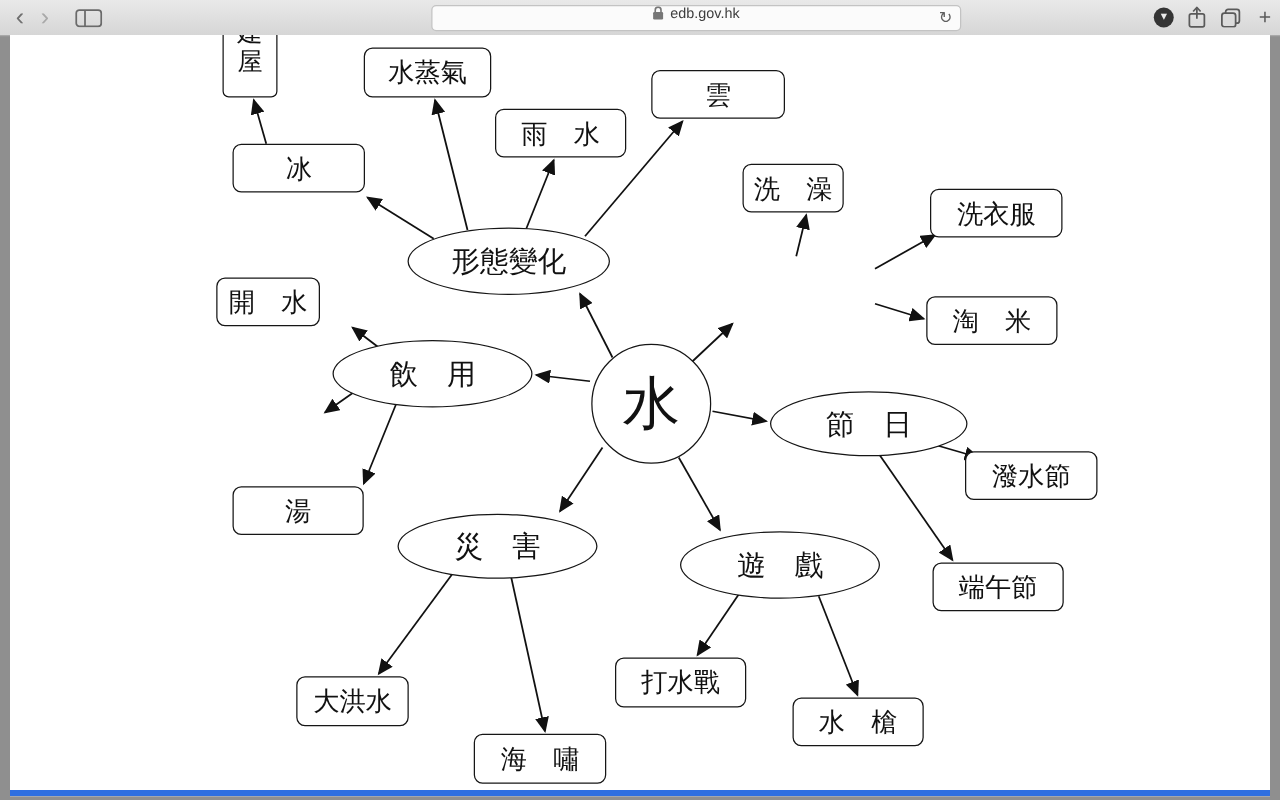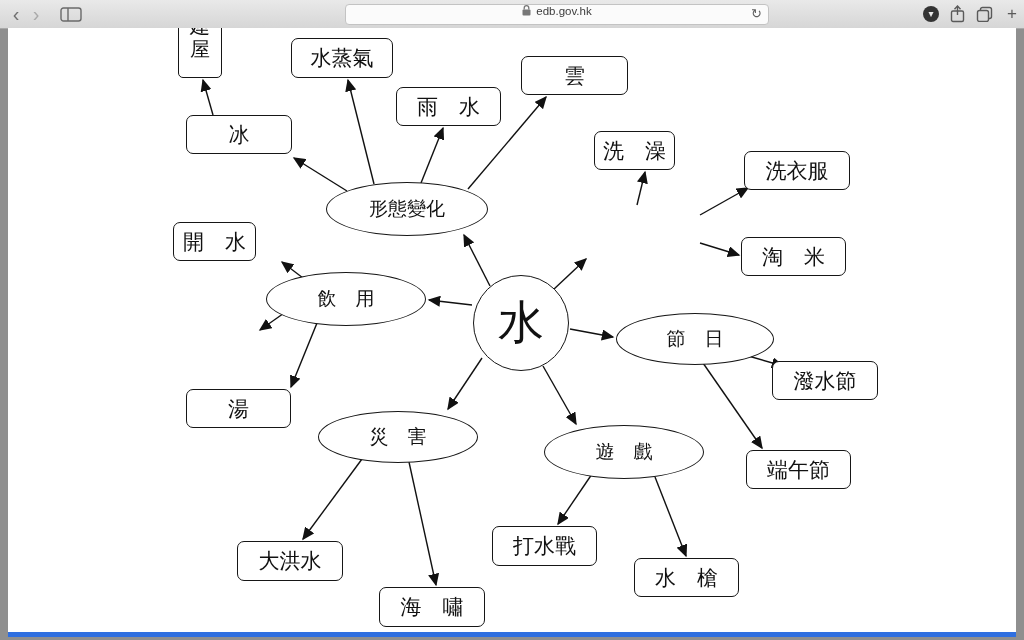--- a/index.html
+++ b/index.html
@@ -42,21 +42,21 @@
   }
   .blue-bar{position:absolute;left:0;right:0;bottom:0;height:5px;background:#2f6fe0;}
   .arrows{position:absolute;top:0;left:0;}
   
   .node{
     position:absolute;display:flex;align-items:center;justify-content:center;
     font-family:"DejaVu Serif","Liberation Serif",serif;
     color:#111;background:#fff;box-sizing:border-box;
   }
   .leaf{border:1.8px solid #161616;border-radius:7px;font-size:21px;}
-  .branch{border:1.6px solid #161616;border-radius:50%;font-size:19px;}
+  .branch{border:1.6px solid #161616;border-radius:50%;font-size:23px;}
   .center-node{border:1.8px solid #161616;border-radius:50%;font-size:46px;font-weight:500;}
   .leaf.tall{align-items:center;border-radius:5px;}
   .vstack{width:24px;word-break:break-all;line-height:23px;text-align:center;
     font-size:20px;padding-bottom:3px;}
 </style>
 </head>
 <body>
 
 <div class="toolbar">
   <span class="nav-btn back" style="margin-left:6px">‹</span>
@@ -160,17 +160,17 @@
   <div class="node leaf" style="left:178px;top:87px;width:106px;height:39px">冰</div>
   <div class="node leaf" style="left:586px;top:103px;width:81px;height:39px">洗　澡</div>
   <div class="node leaf" style="left:736px;top:123px;width:106px;height:39px">洗衣服</div>
   <div class="node leaf" style="left:733px;top:209px;width:105px;height:39px">淘　米</div>
   <div class="node leaf" style="left:165px;top:194px;width:83px;height:39px">開　水</div>
   <div class="node leaf" style="left:178px;top:361px;width:105px;height:39px">湯</div>
   <div class="node leaf" style="left:764px;top:333px;width:106px;height:39px">潑水節</div>
   <div class="node leaf" style="left:738px;top:422px;width:105px;height:39px">端午節</div>
   <div class="node leaf" style="left:484px;top:498px;width:105px;height:40px">打水戰</div>
   <div class="node leaf" style="left:626px;top:530px;width:105px;height:39px">水　槍</div>
-  <div class="node leaf" style="left:229px;top:513px;width:106px;height:40px">大洪水</div>
+  <div class="node leaf" style="left:229px;top:513px;width:90px;height:40px">大洪水</div>
   <div class="node leaf" style="left:371px;top:559px;width:106px;height:40px">海　嘯</div>
 
   <div class="blue-bar" style="background: rgb(47, 111, 224);"></div>
 </div>
 
 </body></html>

